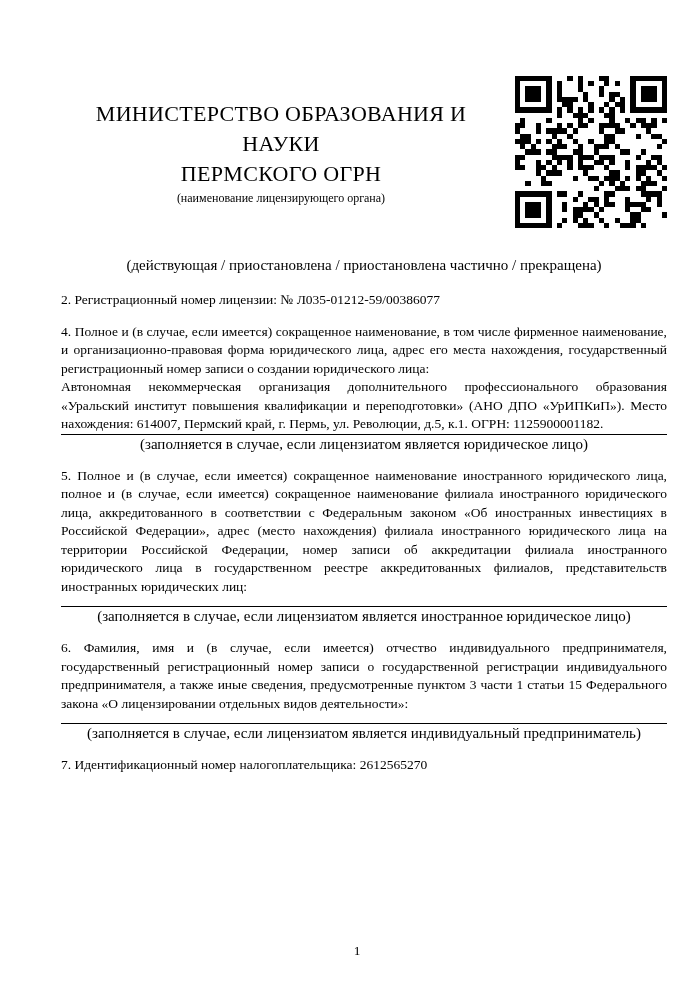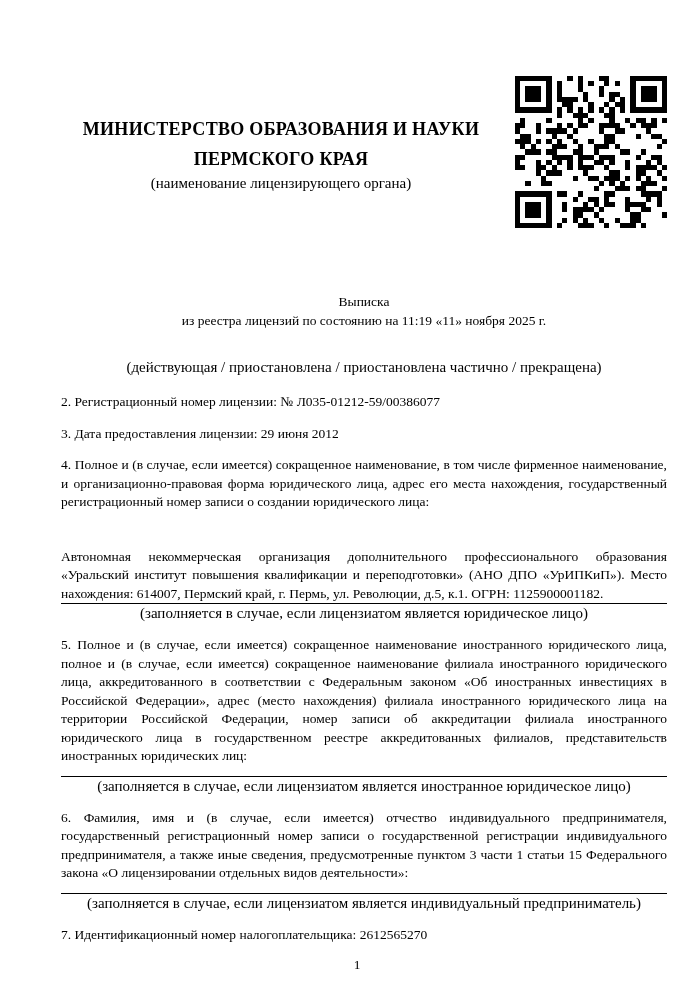--- a/index.html
+++ b/index.html
@@ -11,47 +11,47 @@
   .page {
     width: 700px; height: 989px;
     padding: 76px 33px 30px 61px;
     display: flex; flex-direction: column;
     overflow: hidden;
     background: #fff;
   }
   
   .header { display: flex; align-items: center; }
   .ministry { flex: 1 1 auto; text-align: center; padding-right: 14px; }
-  .ministry-name { font-weight: bold; font-size: 18px; line-height: 30px; letter-spacing: 0.3px; }
-  .ministry-caption { font-size: 15px; line-height: 13px; margin-top: 3px; }
+  .ministry-name { font-weight: normal; font-size: 22px; line-height: 30px; letter-spacing: 0.3px; }
+  .ministry-caption { font-size: 12px; line-height: 13px; margin-top: 3px; }
   .qr-box { flex: 0 0 auto; width: 152px; height: 152px; }
   .qr-box svg { width: 152px; height: 152px; display: block; shape-rendering: crispEdges; }
   
   .doc-title { text-align: center; margin-top: 64px; font-size: 13.5px; line-height: 19px; }
   
   .content { margin-top: 28px; font-size: 13.5px; line-height: 18.5px; }
   .item { margin-bottom: 13px; }
   .para { text-align: justify; text-justify: inter-word; }
-  .value-line { border-bottom: 1.5px solid #000; margin-top: 36px; }
+  .value-line { border-bottom: 1.5px solid #000; }
   .blank-value { height: 11px; border-bottom: 1.5px solid #000; }
   .caption { text-align: center; font-size: 15px; line-height: 13px; margin-top: 3px; }
   .cap-block { margin-bottom: 19px; }
   .sec-gap { margin-bottom: 16px; }
   
   .footer { margin-top: auto; text-align: center; font-size: 13.5px; padding-right: 14px; }
 </style>
 </head>
 <body>
 
 <div class="page">
 
   <div class="header">
     <div class="ministry">
       <div class="ministry-name">МИНИСТЕРСТВО ОБРАЗОВАНИЯ И НАУКИ</div>
-      <div class="ministry-name">ПЕРМСКОГО КРАЯ</div>
+      <div class="ministry-name">ПЕРМСКОГО ОГРН</div>
       <div class="ministry-caption">(наименование лицензирующего органа)</div>
     </div>
     <div class="qr-box">
       <svg id="qr-svg" viewBox="0 0 29 29" xmlns="http://www.w3.org/2000/svg" aria-hidden="true">
           <rect x="0" y="0" width="29" height="29" fill="#ffffff"></rect>
           <rect x="0" y="0" width="1" height="1" fill="#000"></rect>
           <rect x="1" y="0" width="1" height="1" fill="#000"></rect>
           <rect x="2" y="0" width="1" height="1" fill="#000"></rect>
           <rect x="3" y="0" width="1" height="1" fill="#000"></rect>
           <rect x="4" y="0" width="1" height="1" fill="#000"></rect>
@@ -404,34 +404,29 @@
           <rect x="14" y="28" width="1" height="1" fill="#000"></rect>
           <rect x="17" y="28" width="1" height="1" fill="#000"></rect>
           <rect x="20" y="28" width="1" height="1" fill="#000"></rect>
           <rect x="21" y="28" width="1" height="1" fill="#000"></rect>
           <rect x="22" y="28" width="1" height="1" fill="#000"></rect>
           <rect x="24" y="28" width="1" height="1" fill="#000"></rect>
         </svg>
     </div>
   </div>
 
-  <div class="doc-title">
-    <div>Выписка</div>
-    <div>из реестра лицензий по состоянию на 11:19 «11» ноября 2025 г.</div>
-  </div>
 
   <div class="content">
 
     <div class="cap-block">
       <div class="caption">(действующая / приостановлена / приостановлена частично / прекращена)</div>
     </div>
 
     <div class="item">2. Регистрационный номер лицензии: № Л035-01212-59/00386077</div>
 
-    <div class="item">3. Дата предоставления лицензии: 29 июня 2012</div>
 
     <div class="sec-gap">
       <div class="para">4. Полное и (в случае, если имеется) сокращенное наименование, в том числе фирменное наименование, и организационно-правовая форма юридического лица, адрес его места нахождения, государственный регистрационный номер записи о создании юридического лица:</div>
       <div class="para value-line">Автономная некоммерческая организация дополнительного профессионального образования «Уральский институт повышения квалификации и переподготовки» (АНО ДПО «УрИПКиП»). Место нахождения: 614007, Пермский край, г. Пермь, ул. Революции, д.5, к.1. ОГРН: 1125900001182.</div>
       <div class="caption">(заполняется в случае, если лицензиатом является юридическое лицо)</div>
     </div>
 
     <div class="sec-gap">
       <div class="para">5. Полное и (в случае, если имеется) сокращенное наименование иностранного юридического лица, полное и (в случае, если имеется) сокращенное наименование филиала иностранного юридического лица, аккредитованного в соответствии с Федеральным законом «Об иностранных инвестициях в Российской Федерации», адрес (место нахождения) филиала иностранного юридического лица на территории Российской Федерации, номер записи об аккредитации филиала иностранного юридического лица в государственном реестре аккредитованных филиалов, представительств иностранных юридических лиц:</div>
       <div class="blank-value"></div>

